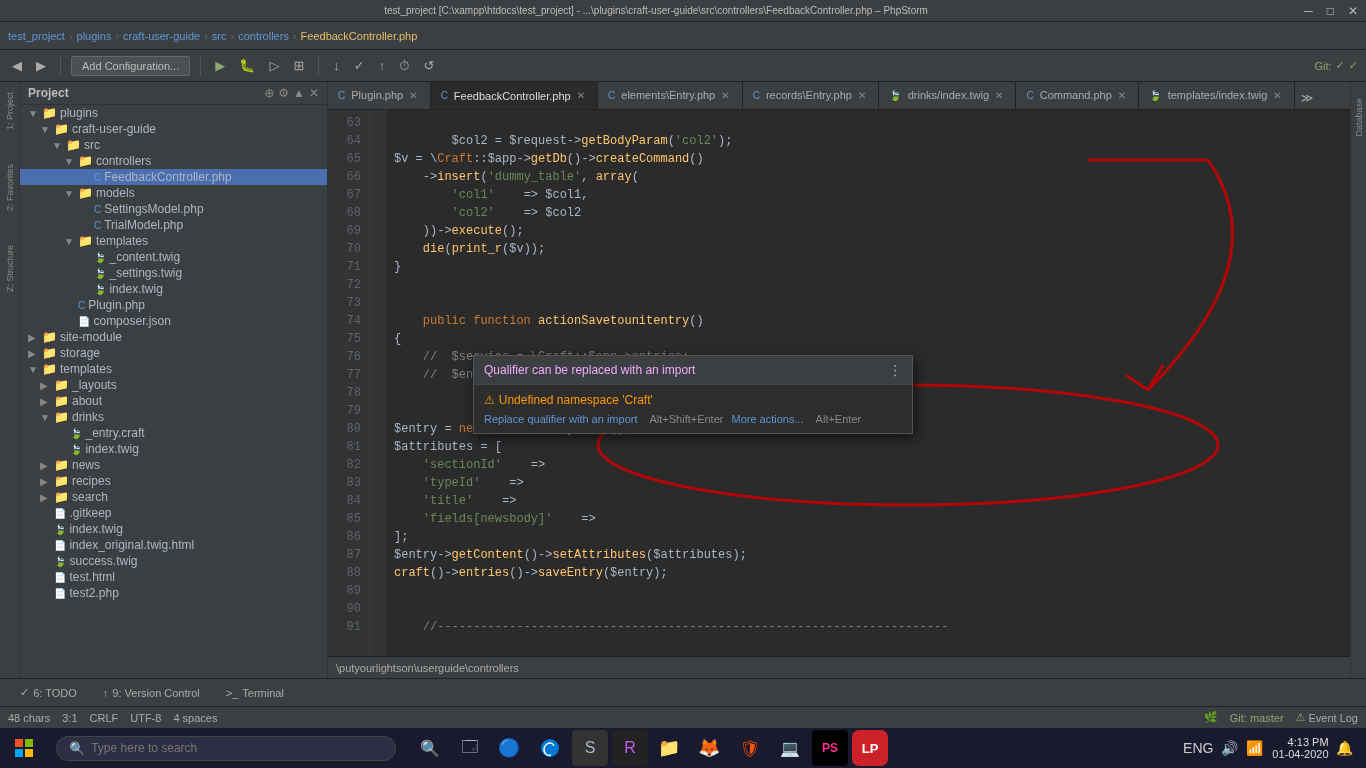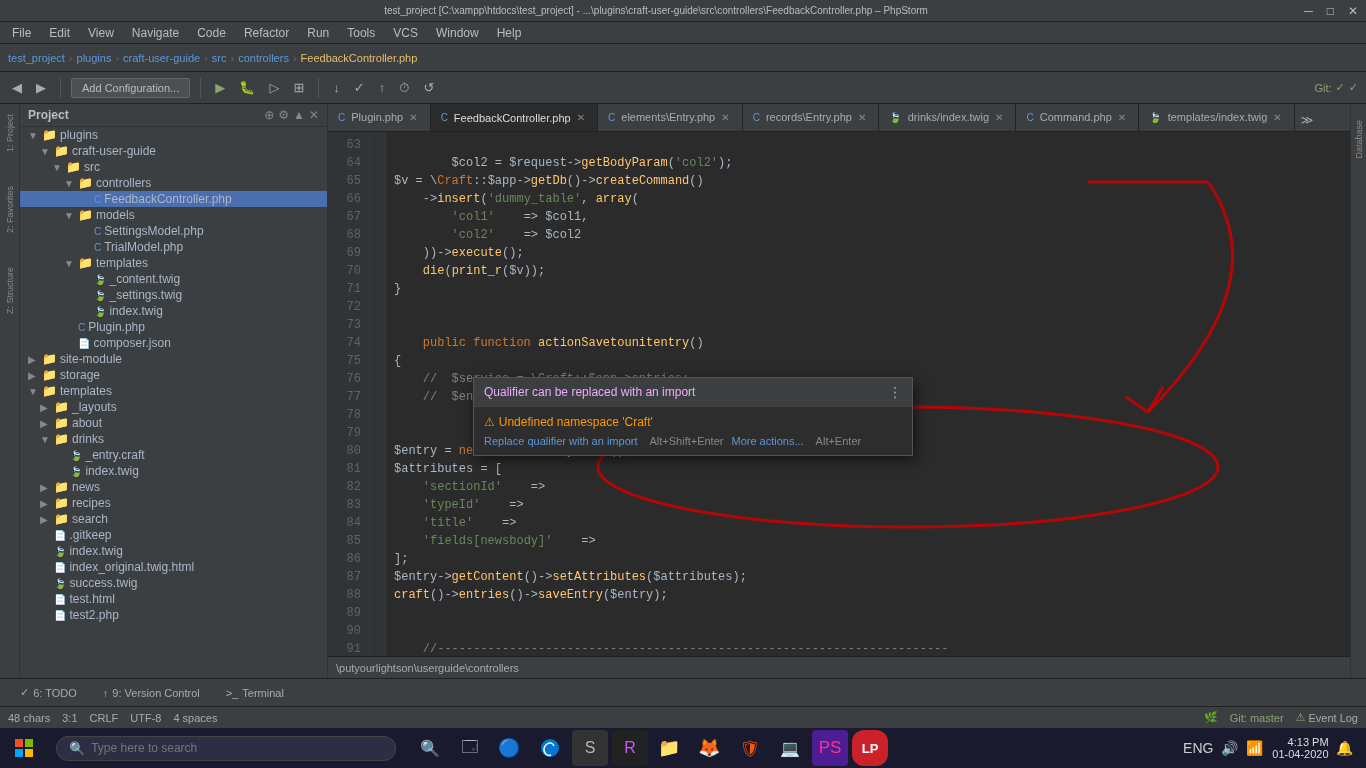--- a/index.html
+++ b/index.html
@@ -425,33 +425,20 @@
 
   <div id="title-bar">
     <span style="font-size:10px; flex:1; text-align:center; overflow:hidden; white-space:nowrap; text-overflow:ellipsis;">test_project [C:\xampp\htdocs\test_project] - ...\plugins\craft-user-guide\src\controllers\FeedbackController.php – PhpStorm</span>
     <div class="window-controls">
       <span style="cursor:pointer; color:#bbb; margin-right:8px;">─</span>
       <span style="cursor:pointer; color:#bbb; margin-right:8px;">□</span>
       <span style="cursor:pointer; color:#bbb;">✕</span>
     </div>
   </div>
 
-  <div id="menu-bar">
-    <span class="menu-item">File</span>
-    <span class="menu-item">Edit</span>
-    <span class="menu-item">View</span>
-    <span class="menu-item">Navigate</span>
-    <span class="menu-item">Code</span>
-    <span class="menu-item">Refactor</span>
-    <span class="menu-item">Run</span>
-    <span class="menu-item">Tools</span>
-    <span class="menu-item">VCS</span>
-    <span class="menu-item">Window</span>
-    <span class="menu-item">Help</span>
-  </div>
 
   <div id="nav-bar">
     <span class="nav-link">test_project</span>
     <span class="nav-sep">›</span>
     <span class="nav-link">plugins</span>
     <span class="nav-sep">›</span>
     <span class="nav-link">craft-user-guide</span>
     <span class="nav-sep">›</span>
     <span class="nav-link">src</span>
     <span class="nav-sep">›</span>
@@ -873,22 +860,22 @@
         <ellipse cx="10" cy="10" rx="9" ry="9" fill="#0078d4"></ellipse>
         <path d="M14 8c-1-3-4-4-7-2C4 8 3 12 5 15c1 2 4 3 6 2" fill="none" stroke="white" stroke-width="1.5"></path>
       </svg>
     </div>
     <div class="taskbar-app" style="background:#333; font-size:16px;">S</div>
     <div class="taskbar-app" style="background:#222; font-size:16px; color:#c75af3;">R</div>
     <div class="taskbar-app" style="font-size:18px;">📁</div>
     <div class="taskbar-app" style="font-size:18px;">🦊</div>
     <div class="taskbar-app" style="font-size:16px; color:#ff5500;">🛡</div>
     <div class="taskbar-app" style="font-size:16px;">💻</div>
-    <div class="taskbar-app" style="background:#4c1d95; color:#ff318c; font-size:17px; font-weight:normal;">PS</div>
-    <div class="taskbar-app" style="background:#cc2128; color:white; font-size:13px; border-radius:12px; font-weight:bold;">LP</div>
+    <div class="taskbar-app" style="background:#000000; color:#ff318c; font-size:12px; font-weight:bold;">PS</div>
+    <div class="taskbar-app" style="background:#cc2128; color:white; font-size:13px; border-radius:7px; font-weight:bold;">LP</div>
   </div>
   <div class="taskbar-right">
     <span style="font-size:14px; color:#ccc;">ENG</span>
     <span style="font-size:14px;">🔊</span>
     <span style="font-size:14px;">📶</span>
     <div class="taskbar-time">
       <div style="font-size:11px; color:#ddd;">4:13 PM</div>
       <div style="font-size:11px; color:#ddd;">01-04-2020</div>
     </div>
     <span style="font-size:14px;">🔔</span>

